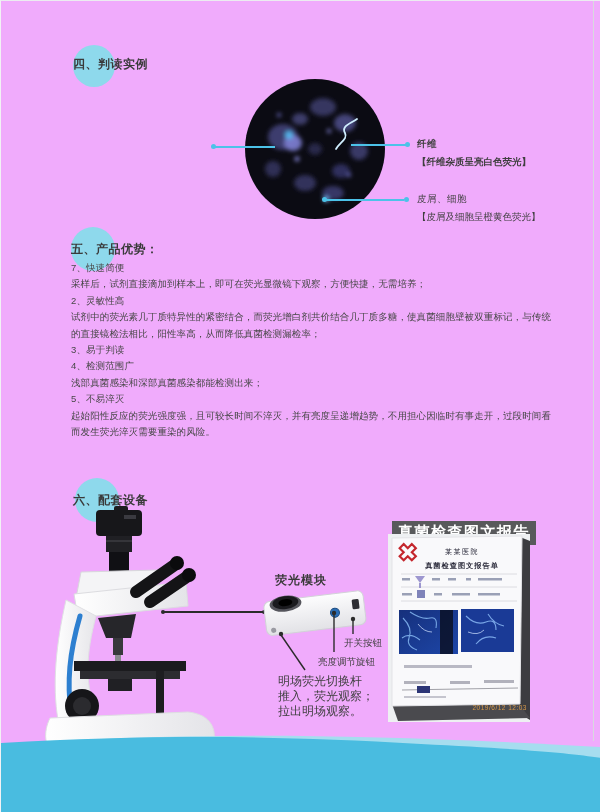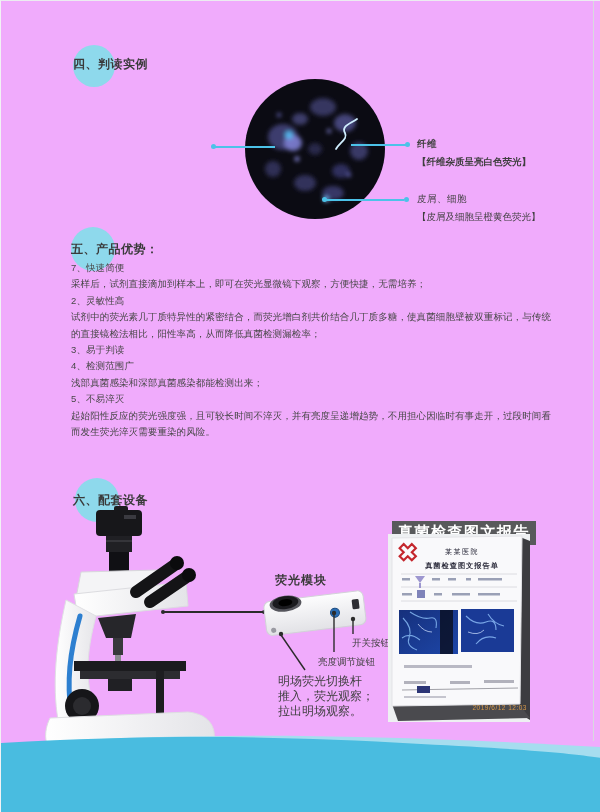--- a/index.html
+++ b/index.html
@@ -183,21 +183,21 @@
       <line x1="102" y1="34" x2="102" y2="48"></line>
       <line x1="83" y1="28" x2="83" y2="66"></line>
       <line x1="30" y1="49" x2="54" y2="84"></line>
     </g>
     <g fill="#2b2b2b">
       <circle cx="102" cy="33" r="2.2"></circle>
       <circle cx="83" cy="27" r="2.2"></circle>
       <circle cx="30" cy="48" r="2.2"></circle>
     </g>
   </svg>
-  <div class="mod-ann" style="left:351px;top:636px;">开关按钮</div>
+  <div class="mod-ann" style="left:343px;top:636px;">开关按钮</div>
   <div class="mod-ann" style="left:317px;top:655px;">亮度调节旋钮</div>
   <div class="lever-text" style="left:277px;top:673px;">
     <div>明场荧光切换杆</div>
     <div>推入，荧光观察；</div>
     <div>拉出明场观察。</div>
   </div>
 
   <div class="badge">真菌检查图文报告</div>
 
   <svg class="abs" style="left:387px;top:533px;" width="142" height="188" viewBox="0 0 142 188">

